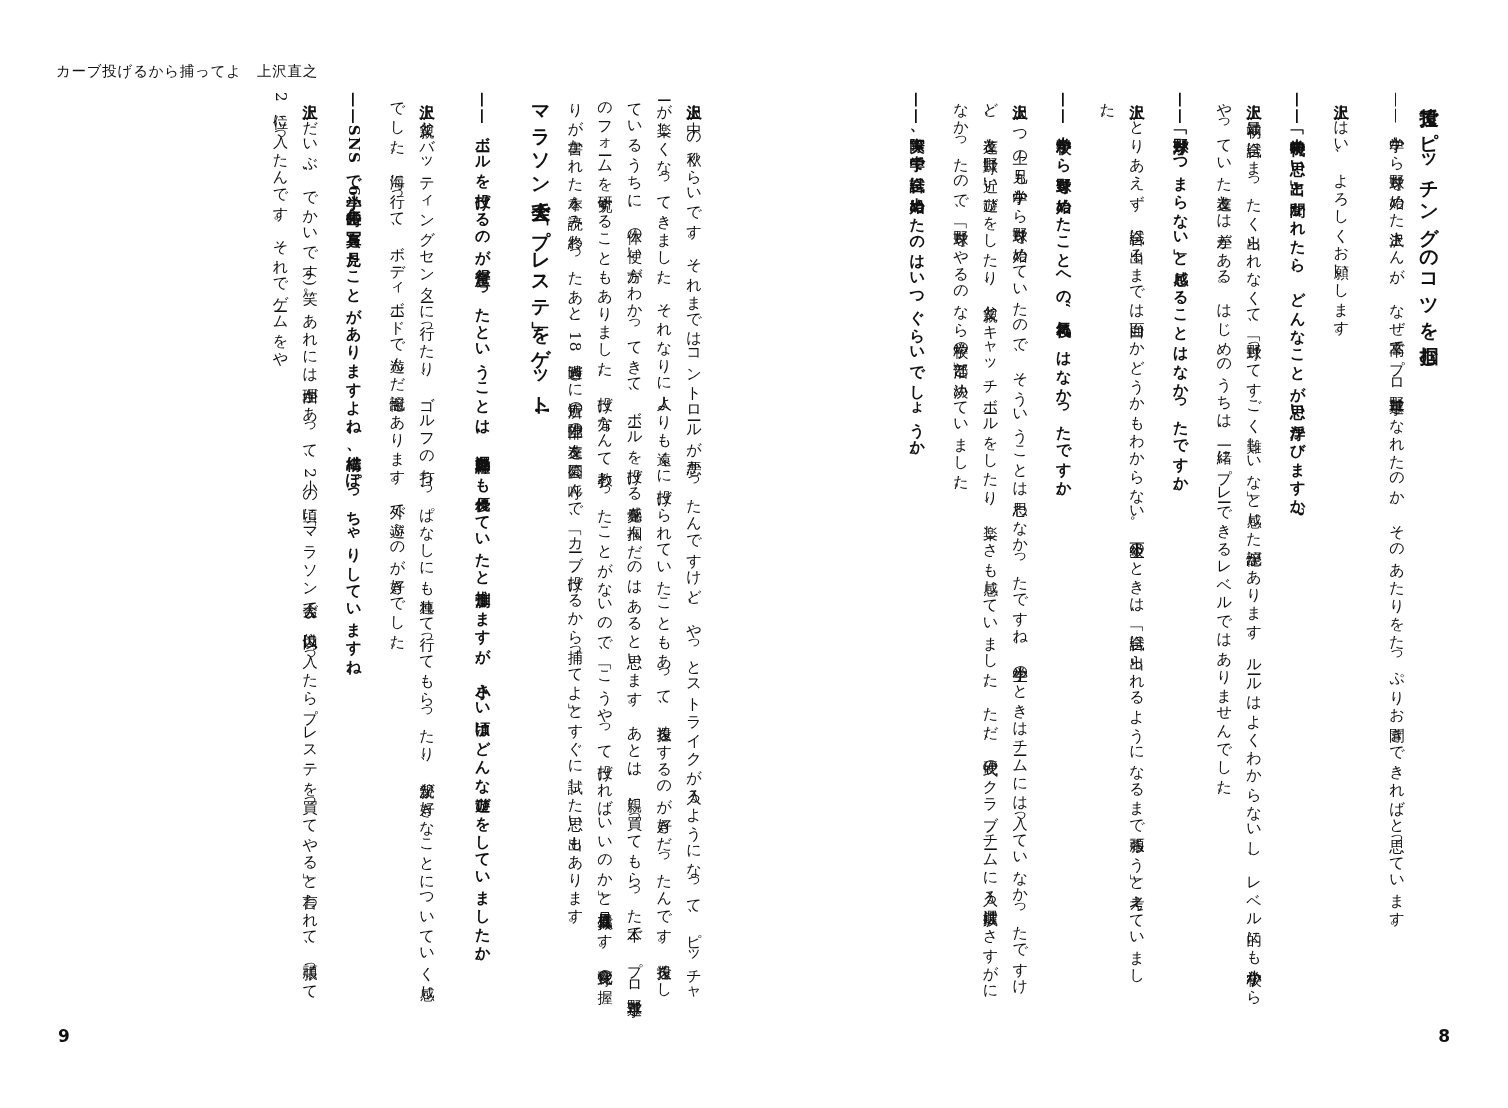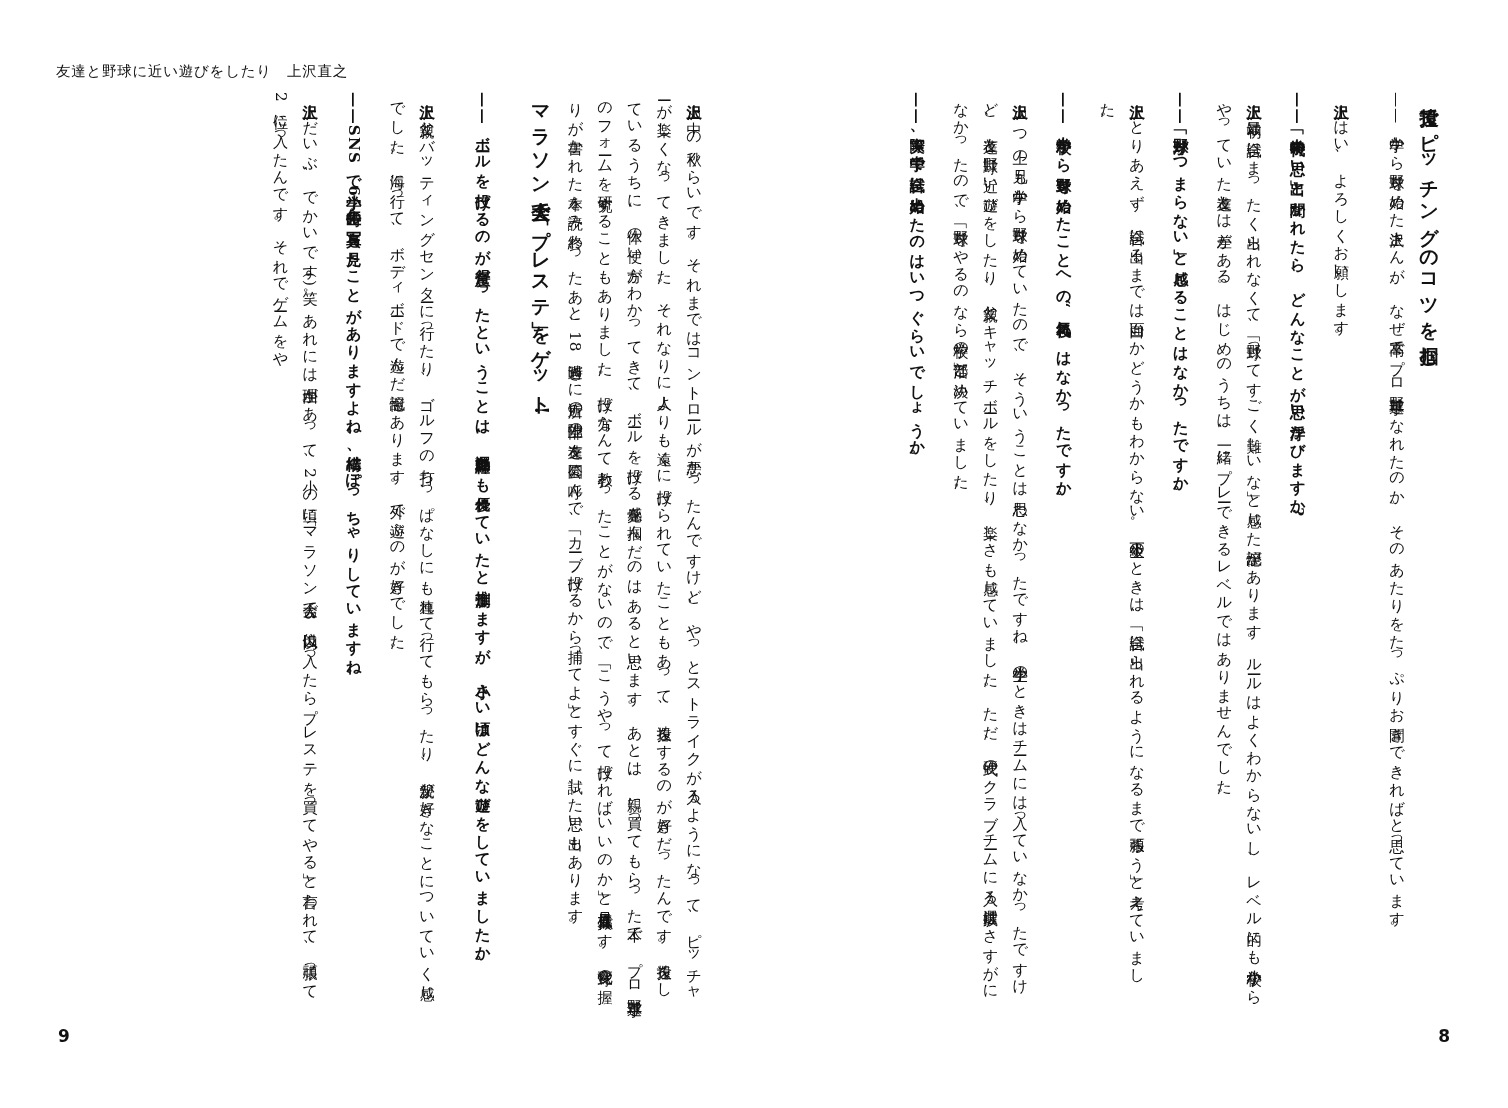--- a/index.html
+++ b/index.html
@@ -108,21 +108,21 @@
       <div class="vblock gap-s para sub-head">——中学校から野球を始めたことへの“気後れ”はなかったですか。</div>
       <div class="vblock gap-s para"><span class="speaker">上沢</span><span>　3つ上の兄も中学から野球を始めていたので、そういうことは思わなかったですね。小学生のときはチームには入っていなかったですけど、友達と野球に近い遊びをしたり、父親とキャッチボールをしたり、楽しさも感じていました。ただ、硬式のクラブチームに入る選択肢はさすがになかったので、「野球をやるのなら学校の部活」と決めていました。</span></div>
       <div class="vblock gap-s para sub-head">——実際、中学で試合に出始めたのはいつぐらいでしょうか。</div>
     </div>
 
     <div class="folio">8</div>
   </div>
 
   <div class="page" id="page-left">
 
-    <div class="running-head">友達と野球に近い遊びをしたり　上沢直之</div>
+    <div class="running-head">カーブ投げるから捕ってよ　上沢直之</div>
 
     <div class="vcol-wrap content">
       <div class="vblock para"><span class="speaker">上沢</span><span>　中2の秋ぐらいです。それまではコントロールが悪かったんですけど、やっとストライクが入るようになって、ピッチャーが楽しくなってきました。それなりに人よりも遠くに投げられていたこともあって、遠投をするのが好きだったんです。遠投をしているうちに、体の使い方がわかってきて、ボールを投げる感覚を掴んだのはあると思います。あとは、親に買ってもらった本で、プロ野球選手のフォームを研究することもありました。投げ方なんて教わったことがないので、「こうやって投げればいいのか」と見様見真似です。変化球の握りが書かれた本を読み終わったあと、18時過ぎに近所の陸上部の友達を公園に呼んで、「カーブ投げるから捕ってよ」とすぐに試した思い出もあります。</span></div>
       <div class="vblock gap-m head-line">マラソン大会で「プレステ」をゲット!</div>
       <div class="vblock gap-m para sub-head">——ボールを投げるのが得意だったということは、運動神経にも優れていたと推測しますが、小さい頃はどんな遊びをしていましたか。</div>
       <div class="vblock gap-s para"><span class="speaker">上沢</span><span>　父親とバッティングセンターに行ったり、ゴルフの打ちっぱなしにも連れて行ってもらったり、父親が好きなことについていく感じでした。海に行って、ボディボードで遊んだ記憶もあります。外で遊ぶのが好きでした。</span></div>
       <div class="vblock gap-s para sub-head">——SNSで小学6年生時の写真を見たことがありますよね。結構、ぽっちゃりしていますね。</div>
       <div class="vblock gap-s para"><span class="speaker">上沢</span><span>　だいぶ、でかいです(笑)。あれには理由があって、小2の頃に「マラソン大会で3位以内に入ったらプレステを買ってやる」と言われて、頑張って2位に入ったんです。それでゲームをや</span></div>
     </div>
 

